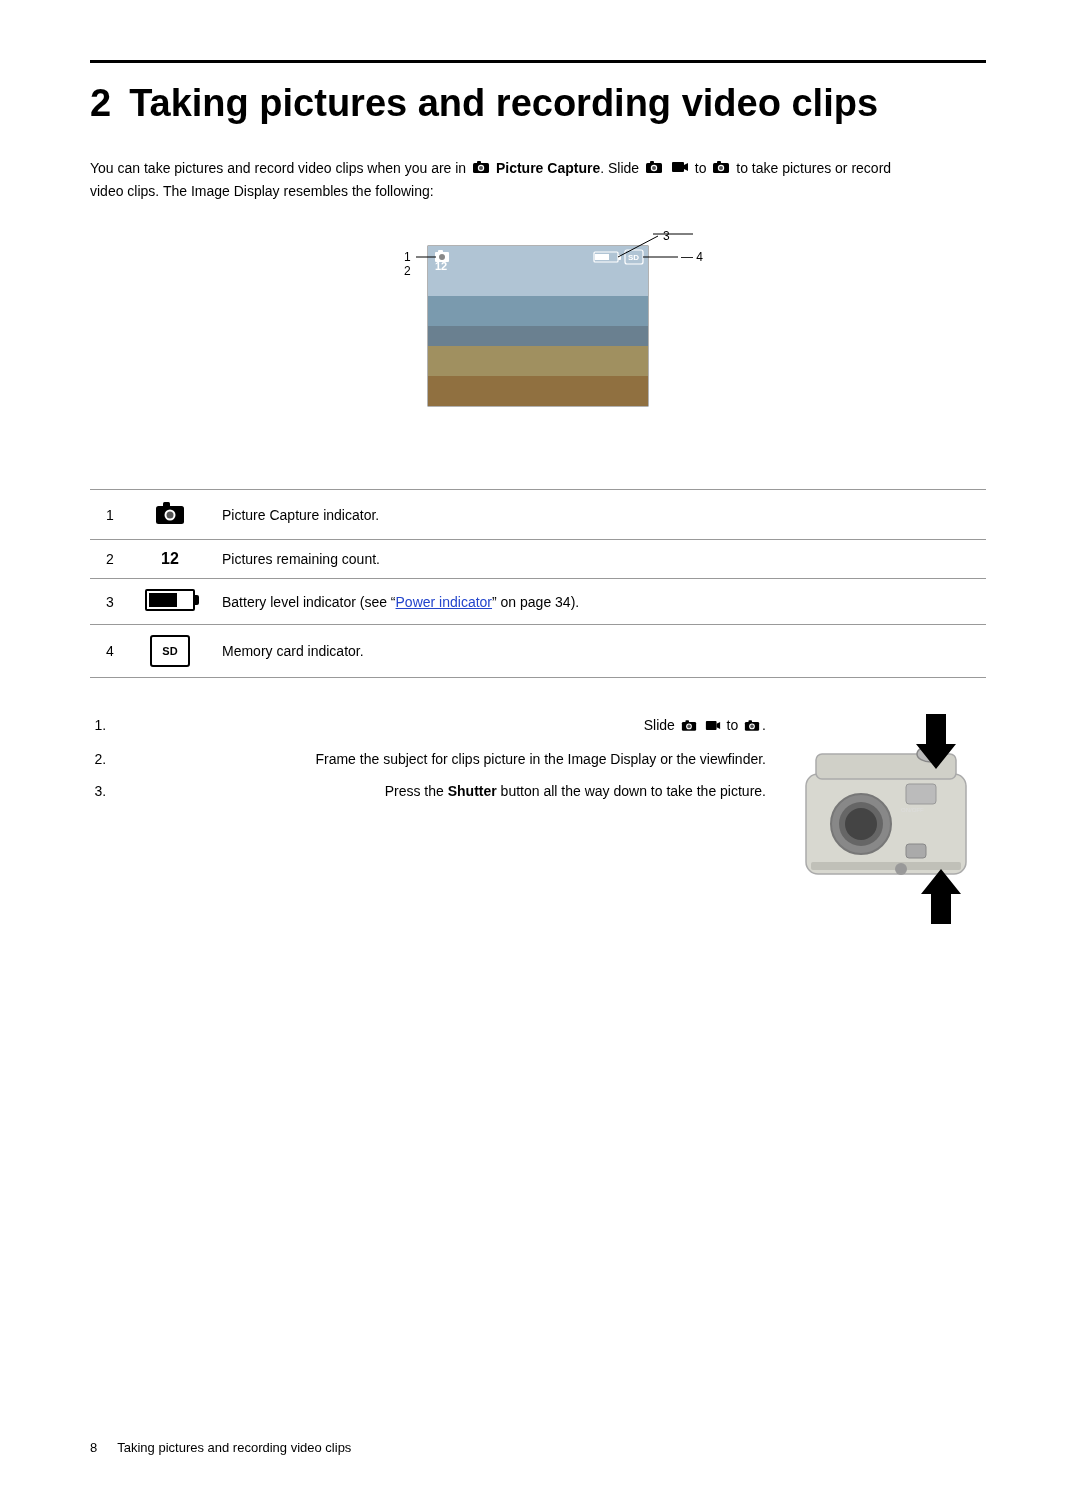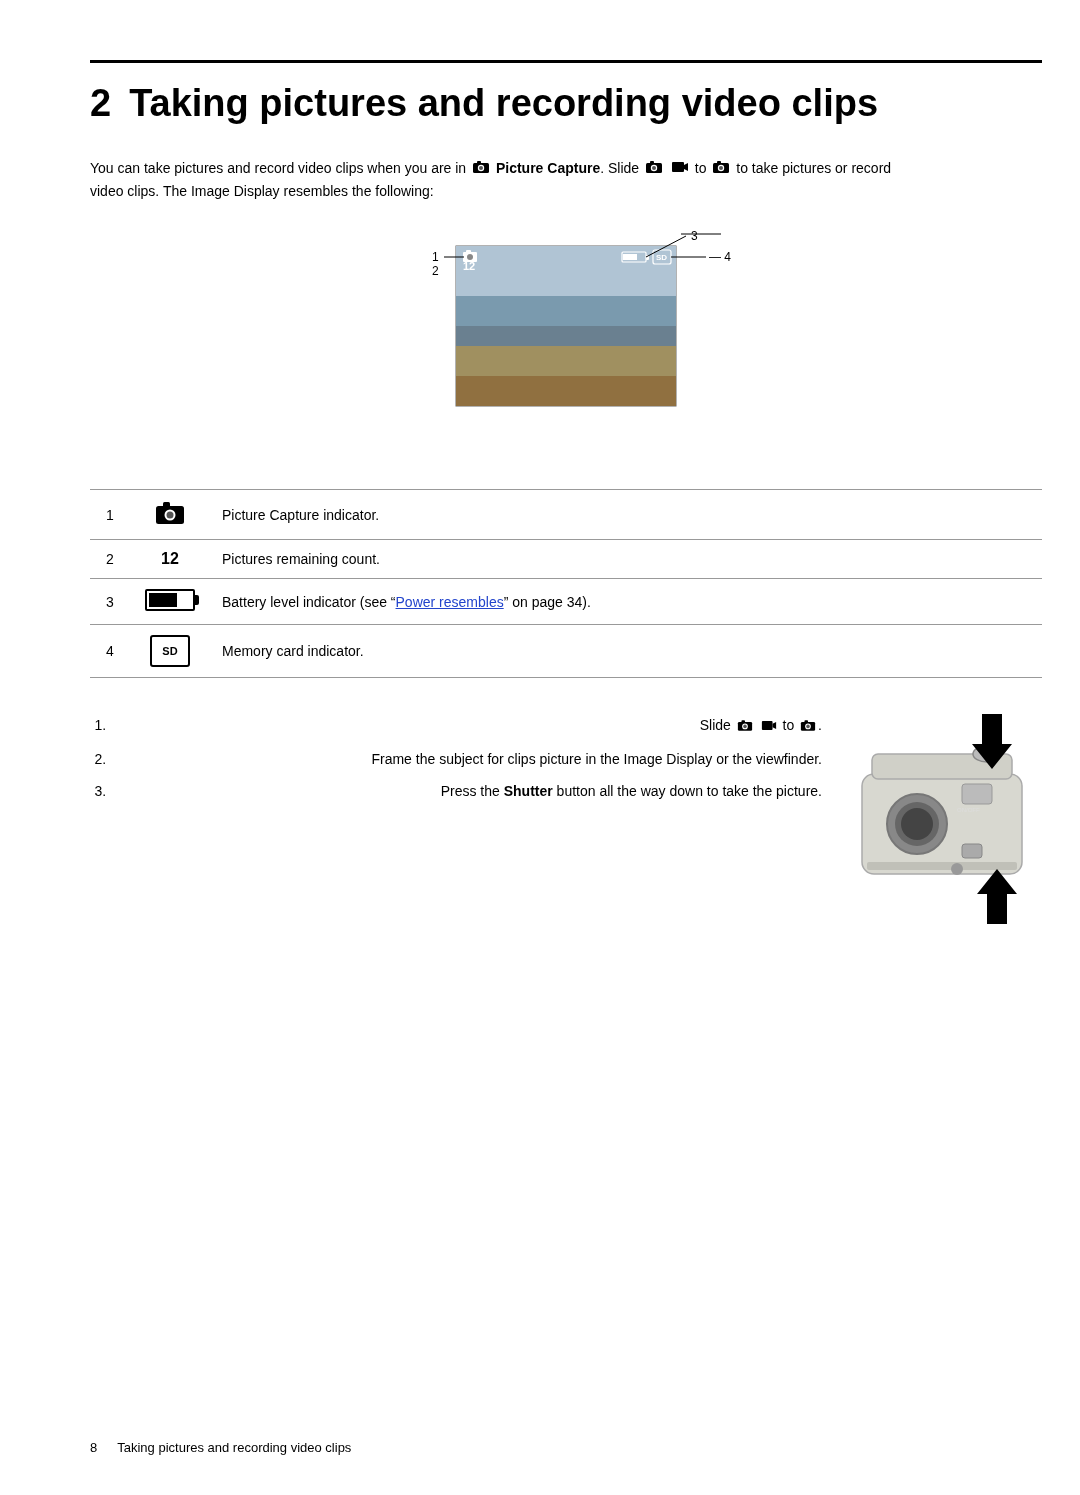--- a/index.html
+++ b/index.html
@@ -7,21 +7,21 @@
       background: #fff;
       font-family: Arial, Helvetica, sans-serif;
       font-size: 14px;
       color: #000;
       width: 1080px;
       min-height: 1495px;
       position: relative;
     }
 
     .page-container {
-      padding: 60px 38px 80px 90px;
+      padding: 60px 94px 80px 90px;
     }
 
     
     .top-rule {
       border-top: 3px solid #000;
       margin-bottom: 18px;
     }
 
     
     .chapter-heading {
@@ -345,21 +345,21 @@
     </tr>
 
     <tr>
       <td class="col-num">3</td>
       <td class="col-icon">
         <span class="battery-icon-lg">
           <span class="battery-fill"></span>
         </span>
       </td>
       <td class="col-desc">
-        <span>Battery level indicator (see “</span><a href="#">Power resembles</a><span>” on page 34).</span>
+        <span>Battery level indicator (see “</span><a href="#">Power indicator</a><span>” on page 34).</span>
       </td>
     </tr>
 
     <tr>
       <td class="col-num">4</td>
       <td class="col-icon">
         <span class="sd-icon-lg">SD</span>
       </td>
       <td class="col-desc">
         <span>Memory card indicator.</span>

